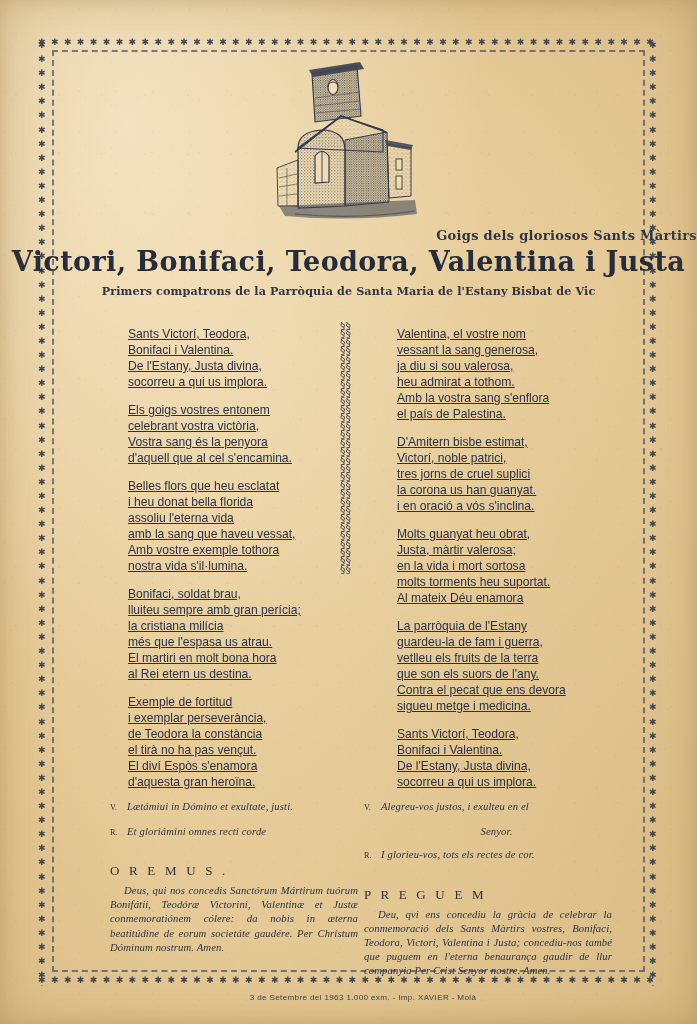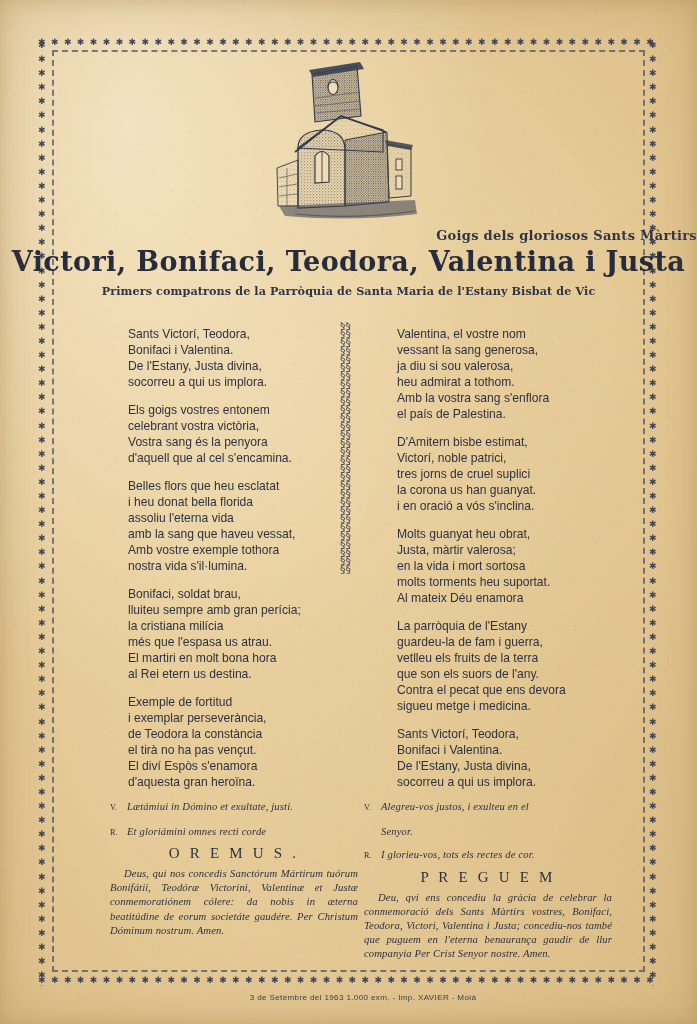--- a/index.html
+++ b/index.html
@@ -152,21 +152,21 @@
     position: absolute;
     top: 0;
     width: 230px;
     font-family: "Liberation Sans", sans-serif;
     font-size: 12.1px;
     line-height: 16.0px;
     color: #2c3242;
   }
   .vcol.left  { left: 76px; }
   .vcol.right { left: 345px; }
-  .stanza { margin-bottom: 12px; }
+  .stanza { margin-bottom: 12px; text-decoration: underline; }
   .stanza div { white-space: nowrap; }
 
   
   #divider {
     position: absolute;
     top: 322px;
     left: 339px;
     width: 13px;
     height: 452px;
     overflow: hidden;
@@ -210,29 +210,29 @@
     font-size: 8.2px;
     font-variant: small-caps;
     font-style: normal;
     color: #2c3242;
   }
   .vr-text {
     font-style: italic;
     letter-spacing: 0.15px;
     margin-top: 8px;
   }
-  .vr-text.right-align { text-align: left; display: block; width: 100%; }
+  .vr-text.right-align { text-align: center; display: block; width: 100%; }
 
   .prayer-head {
-    text-align: center;
+    text-align: left;
     font-family: "Liberation Serif", serif;
-    font-size: 15px;
+    font-size: 13px;
     letter-spacing: 3.2px;
     color: #2c3242;
-    margin: 5px 0 4px 0;
+    margin: 23px 0 4px 0;
   }
   .prayer-body {
     font-family: "Liberation Serif", serif;
     font-style: italic;
     font-size: 10.7px;
     line-height: 14.2px;
     text-align: justify;
     text-indent: 14px;
     letter-spacing: 0.1px;
     color: #2c3242;

